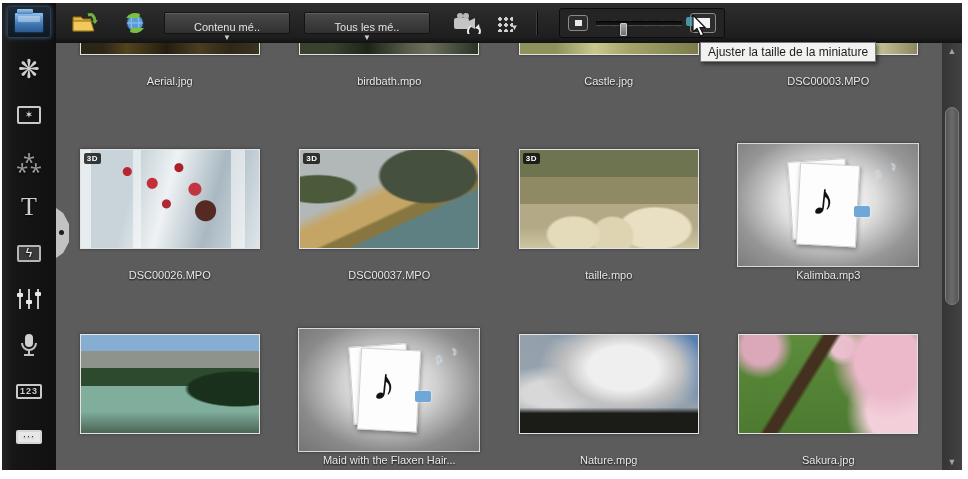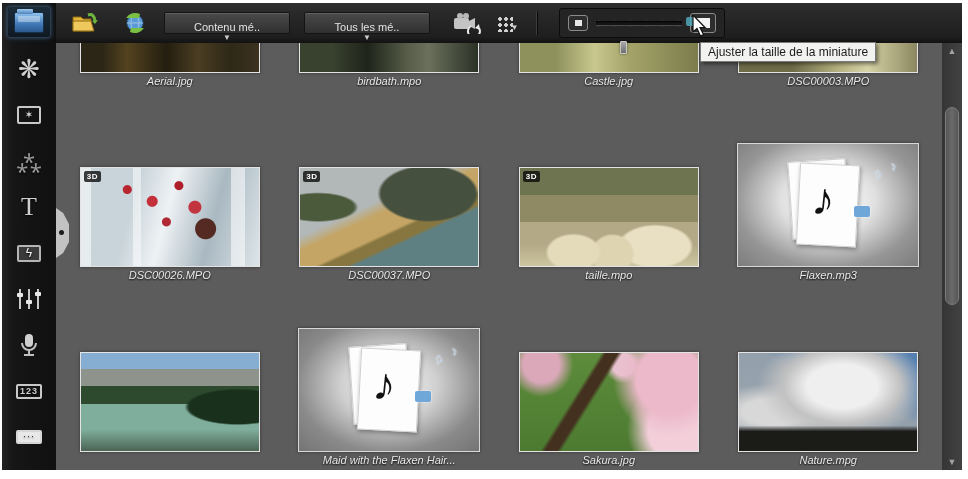--- a/index.html
+++ b/index.html
@@ -39,24 +39,24 @@
   .slider { position:relative; width:86px; height:14px; cursor:pointer; }
   .slider .track { position:absolute; left:0; right:0; top:5px; height:5px; background:#161616; border-bottom:1px solid #4a4a4a; box-shadow:inset 0 1px 2px #000; }
   .slider .ticks { position:absolute; left:2px; right:2px; top:4px; height:7px; background:repeating-linear-gradient(90deg,#3f3f3f 0 1px, transparent 1px 16px); }
   .slider .thumb { position:absolute; left:28%; top:1px; width:7px; height:13px; background:linear-gradient(180deg,#a8a8a8,#6e6e6e); border:1px solid #c8c8c8; border-radius:1px; }
 
   
   .content { position:absolute; left:54px; top:40px; right:20px; bottom:0; background:#5c5c5c; overflow:hidden; }
   .row { position:absolute; left:4px; right:4px; display:grid; grid-template-columns:repeat(4,1fr); }
   .row.r1 { top:-94px; } .row.r2 { top:100px; } .row.r3 { top:285px; }
   .tile { position:relative; height:150px; cursor:pointer; }
-  .thumb { position:relative; width:180px; height:100px; margin:24px auto 0; border:1px solid #e4e4e4; box-shadow:0 0 3px rgba(0,0,0,.45); }
+  .thumb { position:relative; width:180px; height:100px; margin:6px auto 0; border:1px solid #e4e4e4; box-shadow:0 0 3px rgba(0,0,0,.45); }
   .thumb[data-art^="music"] { width:182px; height:124px; margin:0 auto; background:radial-gradient(ellipse at 50% 46%, #ffffff 0 12%, #dedede 38%, #969696 72%, #7c7c7c); border:1px solid #d8d8d8; }
   .thumb[data-art="music-dim"] { background:radial-gradient(ellipse at 50% 46%, #f2f2f2 0 10%, #cfcfcf 38%, #8a8a8a 72%, #747474); }
-  .fname { position:absolute; top:126px; left:0; width:100%; text-align:center; color:#e9e9e9; font-size:11px; text-shadow:0 1px 2px #000; white-space:nowrap; overflow:hidden;font-style:italic; }
+  .fname { position:absolute; top:126px; left:0; width:100%; text-align:center; color:#e9e9e9; font-size:11px; text-shadow:0 1px 2px #000; white-space:nowrap; overflow:hidden; }
   .badge { position:absolute; left:3px; top:3px; background:rgba(8,8,8,.78); color:#fff; font-size:8px; font-weight:bold; padding:1px 3px; border-radius:2px; letter-spacing:.5px; }
   .badge:empty { display:none; }
 
   
   .music-art { display:none; position:absolute; inset:0; }
   .thumb[data-art^="music"] .music-art { display:block; }
   .music-art .page { position:absolute; background:#fdfdfd; border:1px solid #cfcfcf; box-shadow:1px 2px 4px rgba(0,0,0,.35); }
   .music-art .p1 { left:52px; top:16px; width:58px; height:78px; transform:rotate(-4deg); }
   .music-art .p2 { left:60px; top:20px; width:60px; height:82px; transform:rotate(3deg); }
   .music-art .note { position:absolute; left:74px; top:28px; font-size:46px; color:#111; transform:rotate(6deg); }
@@ -283,21 +283,21 @@
         <div class="thumb" data-art="music-bright">
 
           <div class="music-art">
               <div class="page p1"></div>
               <div class="page p2"></div>
               <span class="note">♪</span>
               <span class="mini-notes">♫ ♪</span>
               <span class="tag"></span>
             </div>
         </div>
-        <div class="fname">Flaxen.mp3</div>
+        <div class="fname">Kalimba.mp3</div>
       </div>
     </div>
     <div class="row r3">
       <div class="tile">
         <div class="thumb" data-art="lake">
           
           
         </div>
       </div>
       <div class="tile">
@@ -307,32 +307,32 @@
               <div class="page p1"></div>
               <div class="page p2"></div>
               <span class="note">♪</span>
               <span class="mini-notes">♫ ♪</span>
               <span class="tag"></span>
             </div>
         </div>
         <div class="fname">Maid with the Flaxen Hair...</div>
       </div>
       <div class="tile">
+        <div class="thumb" data-art="clouds">
+          
+          
+        </div>
+        <div class="fname">Nature.mpg</div>
+      </div>
+      <div class="tile">
         <div class="thumb" data-art="sakura">
           
           
         </div>
         <div class="fname">Sakura.jpg</div>
-      </div>
-      <div class="tile">
-        <div class="thumb" data-art="clouds">
-          
-          
-        </div>
-        <div class="fname">Nature.mpg</div>
       </div>
     </div>
     <div class="handle"></div>
   </div>
 
   <div class="scrollbar">
     <div class="sb-arrow">▲</div>
     <div class="sb-track">
       <div class="sb-thumb"></div>
     </div>

